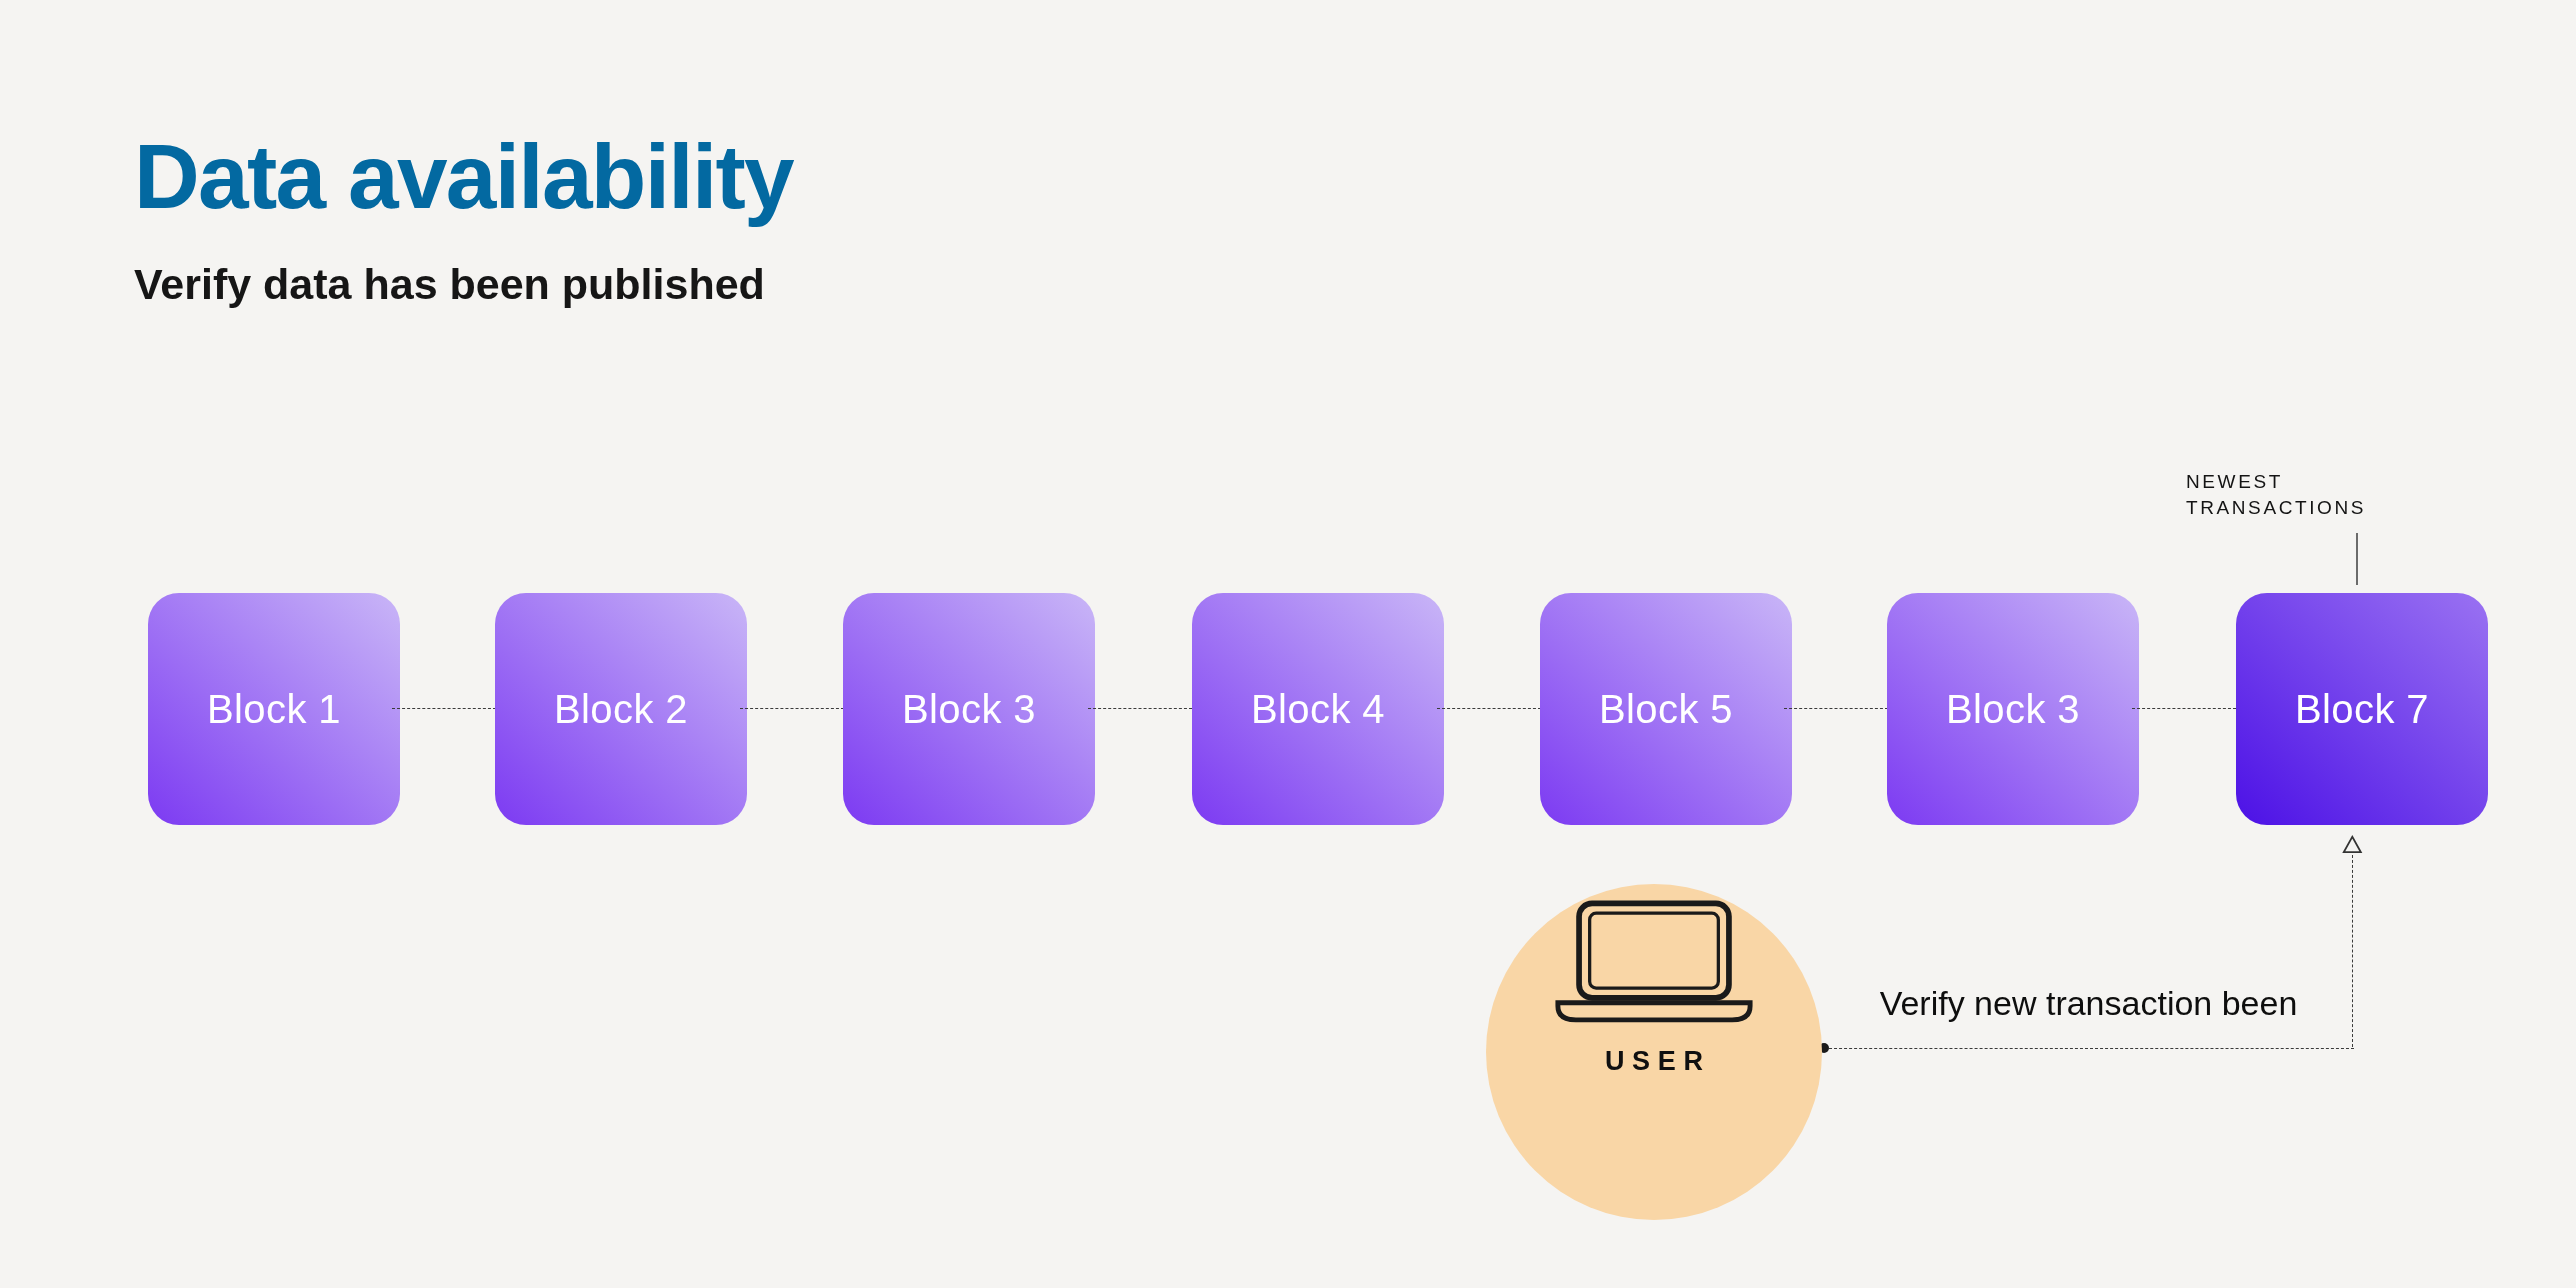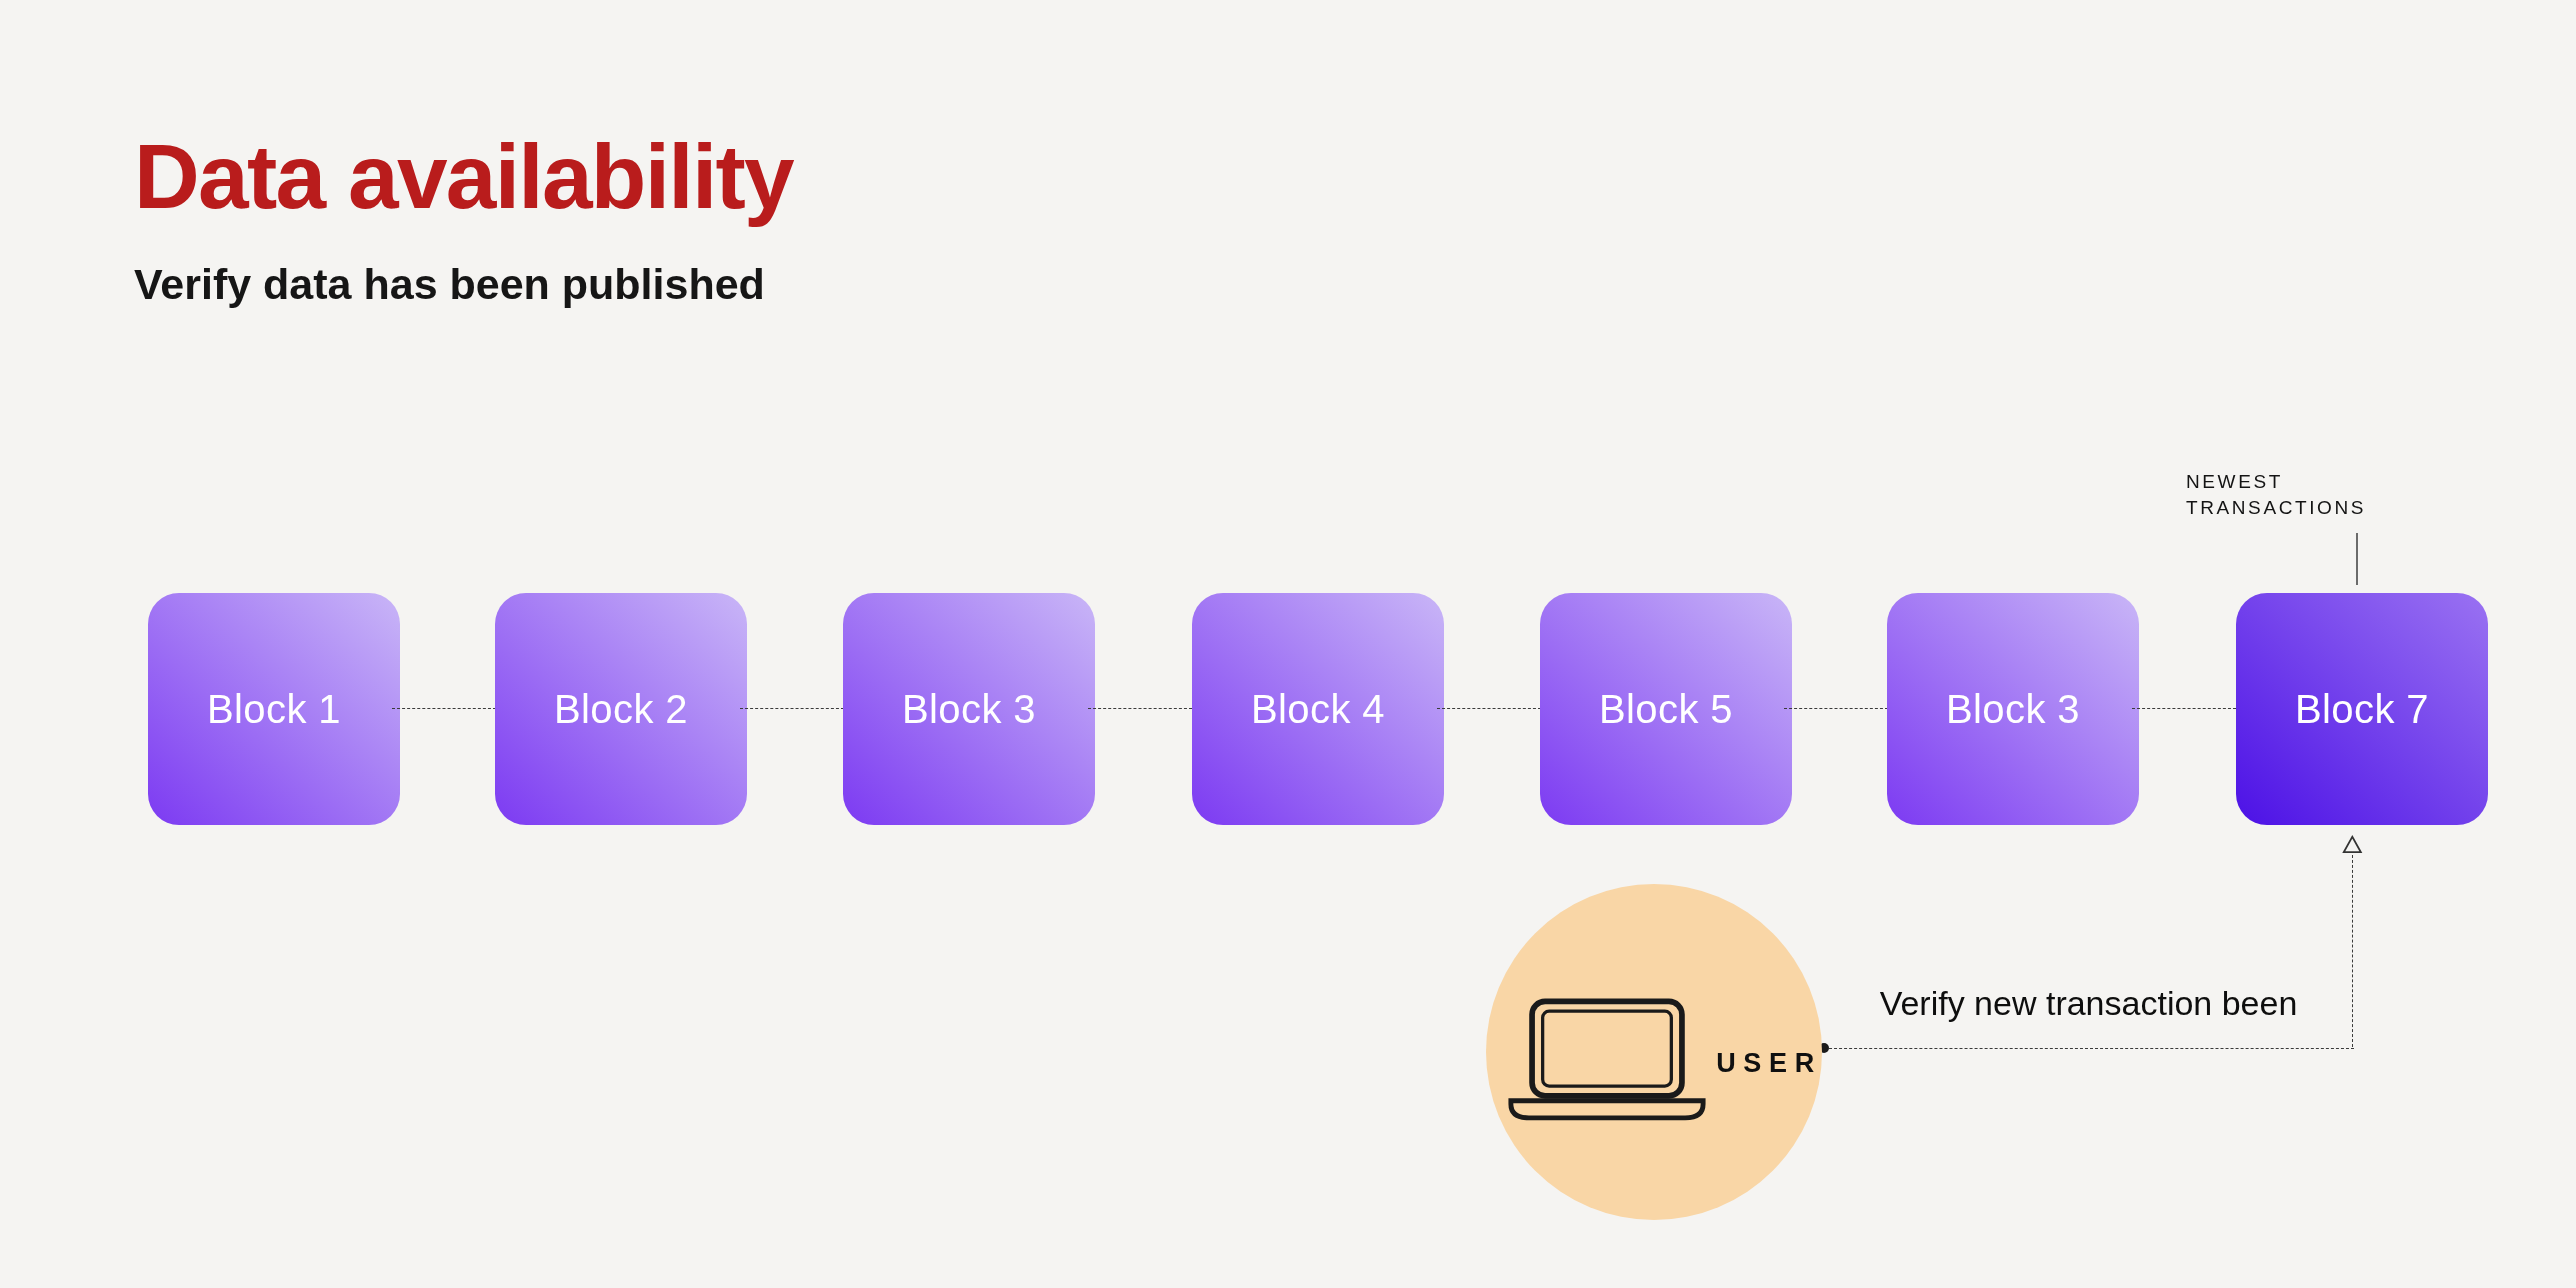--- a/index.html
+++ b/index.html
@@ -18,21 +18,21 @@
     width:2576px;height:1288px;
     background:var(--background);
     font-family:"Liberation Sans","DejaVu Sans",sans-serif;
     color:var(--text);
   }
   .page{position:relative;width:2576px;height:1288px;overflow:hidden;background:var(--background);}
 
   
   .header{position:absolute;left:134px;top:129px;}
   .header h1{
-    margin:0;font-size:91px;font-weight:800;letter-spacing:-1.7px;color:#b91c1c;line-height:1.05;
+    margin:0;font-size:91px;font-weight:800;letter-spacing:-1.7px;color:#0369a1;line-height:1.05;
   }
   .header p{
     margin:34px 0 0 0;font-size:43px;font-weight:700;color:#161616;line-height:1.2;
   }
 
   
   .block{
     position:absolute;top:593px;width:252px;height:232px;border-radius:31px;
     display:flex;align-items:center;justify-content:center;
     color:#ffffff;font-size:40px;font-weight:500;letter-spacing:0.4px;
@@ -71,21 +71,21 @@
   }
   .verify-label{
     position:absolute;left:1831px;top:984px;width:515px;text-align:center;
     font-size:34px;font-weight:500;color:#0e0e0e;
   }
 
   
   .user-circle{
     position:absolute;left:1486px;top:884px;width:336px;height:336px;border-radius:50%;
     background:var(--user-circle);
-    display:flex;align-items:center;justify-content:flex-end;
+    display:flex;flex-direction:column;align-items:center;justify-content:flex-start;
   }
   .user-circle svg{display:block;margin-top:15.5px;}
   .user-label{
     margin-top:22px;font-size:27px;font-weight:700;letter-spacing:7.7px;text-indent:7.7px;color:#101010;
   }
 </style>
 </head>
 <body>
 
 <div class="page">

